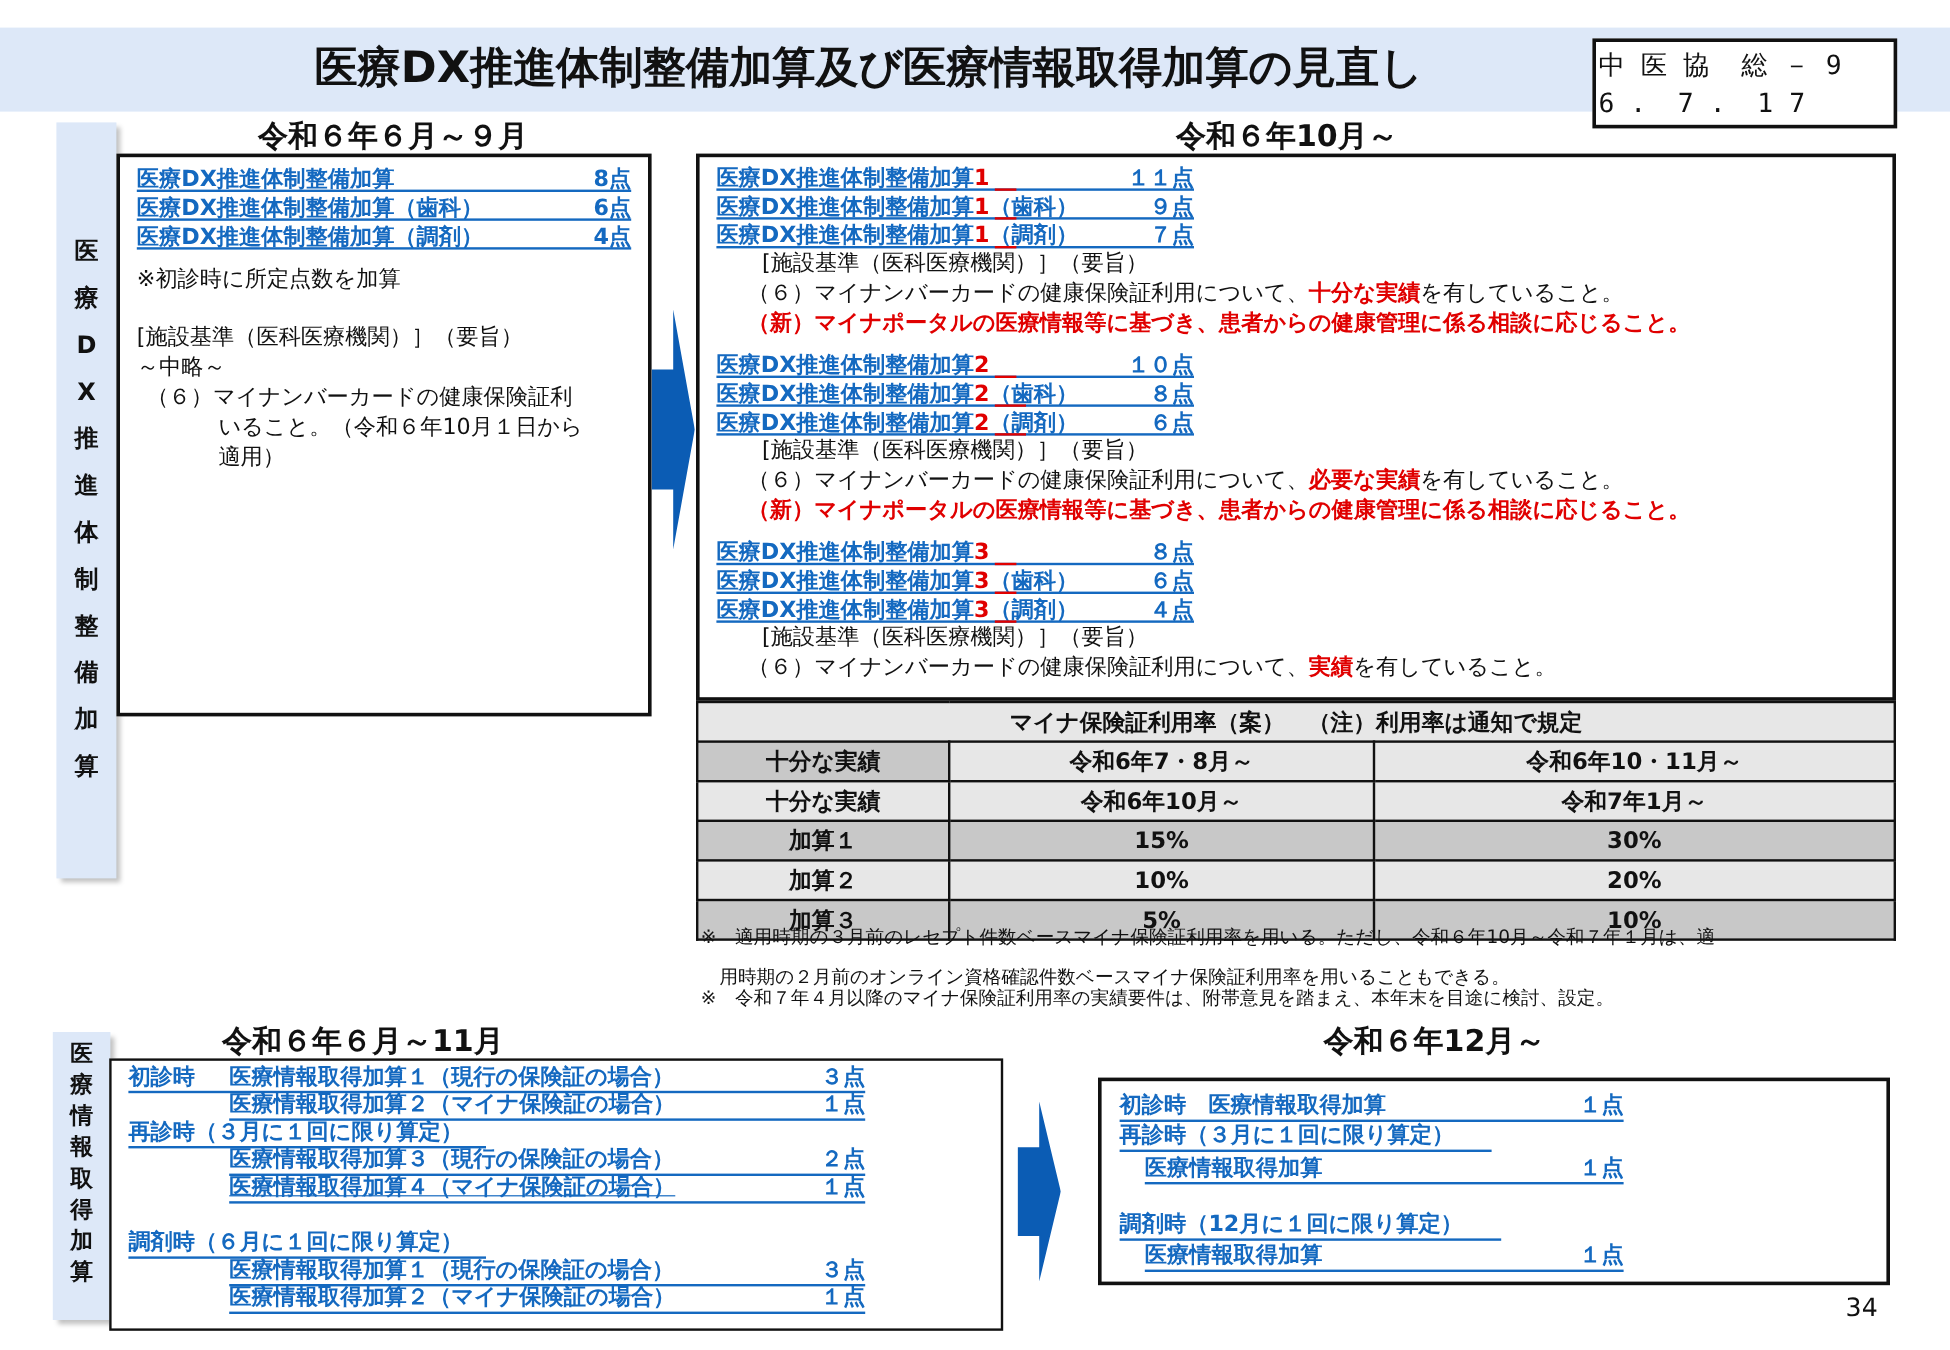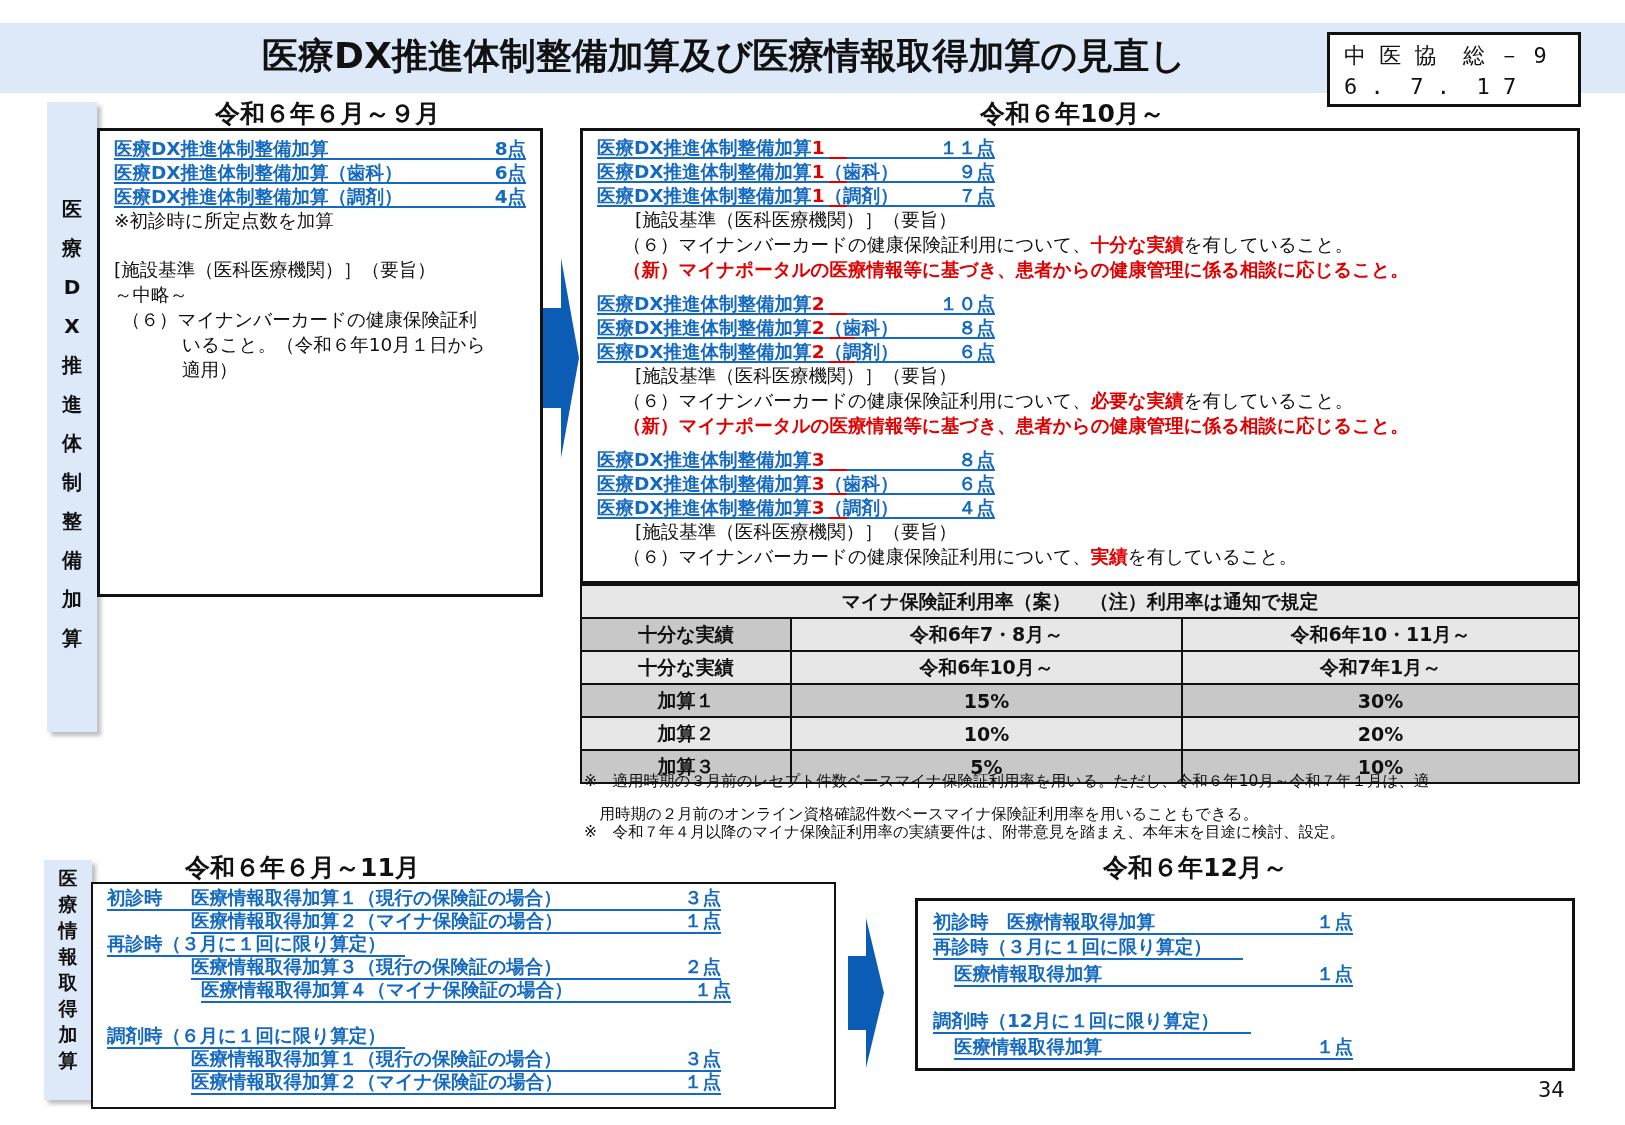--- a/index.html
+++ b/index.html
@@ -1,21 +1,21 @@
 <!DOCTYPE html>
 <html><head>
 <meta charset="utf-8">
 <style>
   * { box-sizing: border-box; margin: 0; padding: 0; }
   html, body { width: 1625px; height: 1125px; background: #ffffff; overflow: hidden; }
   body { position: relative; font-family: "DejaVu Sans", "Liberation Sans", sans-serif; color: #111; }
 
   .title-band { position: absolute; left: 0; top: 23px; width: 1625px; height: 70px; background: #dde8f8; }
   .page-title { position: absolute; left: 262px; top: 32px; font-size: 36px; font-weight: bold; letter-spacing: 0px; white-space: nowrap; }
-  .doc-code { position: absolute; left: 1327px; top: 32px; width: 254px; height: 75px; border: 3px solid #111; background: #fff; font-size: 22px; padding: 5px 14px; line-height: 31px; white-space: pre; font-family: "DejaVu Sans Mono", monospace; }
+  .doc-code { position: absolute; left: 1327px; top: 32px; width: 254px; height: 75px; border: 3px solid #111; background: #fff; font-size: 22px; padding: 5px 2px; line-height: 31px; white-space: pre; font-family: "DejaVu Sans Mono", monospace; }
 
   .vlabel { position: absolute; background: #dde8f8; box-shadow: 4px 4px 4px rgba(0,0,0,0.25); display: flex; flex-direction: column; align-items: center; font-weight: bold; }
   .vlabel span { display: block; }
   .vlabel-dx { left: 47px; top: 102px; width: 50px; height: 630px; padding-top: 88px; font-size: 20px; line-height: 39px; }
   .vlabel-info { left: 44px; top: 860px; width: 48px; height: 240px; padding-top: 5px; font-size: 19px; line-height: 26px; }
 
   .period { position: absolute; font-size: 25px; font-weight: bold; white-space: nowrap; }
 
   .box { position: absolute; border: 2px solid #111; background: #fff; }
   .box-left { left: 97px; top: 128px; width: 446px; height: 469px; border-width: 3px; }
@@ -84,21 +84,21 @@
     <div class="item">
       <span class="lbl">医療DX推進体制整備加算（歯科）</span>
       <span class="pts" style="right:0;">6点</span>
       <div class="uline" style="width:412px;"></div>
     </div>
     <div class="item">
       <span class="lbl">医療DX推進体制整備加算（調剤）</span>
       <span class="pts" style="right:0;">4点</span>
       <div class="uline" style="width:412px;"></div>
     </div>
-    <div class="txt" style="margin-top:0;">※初診時に所定点数を加算</div>
+    <div class="txt" style="margin-top:12px;">※初診時に所定点数を加算</div>
     <div class="txt" style="margin-top:24px;">[施設基準（医科医療機関）］（要旨）</div>
     <div class="txt">～中略～</div>
     <div class="txt" style="padding-left:8px;">（６）マイナンバーカードの健康保険証利</div>
     <div class="txt" style="padding-left:68px;">いること。（令和６年10月１日から</div>
     <div class="txt" style="padding-left:68px;">適用）</div>
   </div>
 </div>
 
 <svg class="arrow" style="left:543px; top:258px;" width="36" height="200" viewBox="0 0 36 200">
   <polygon points="0,50 18,50 18,0 36,100 18,200 18,150 0,150" fill="#0b5cb4"></polygon>
@@ -175,21 +175,21 @@
   </div>
 </div>
 
 <table class="rate-table">
   <tbody>
       <tr>
         <td colspan="3" class="cap">マイナ保険証利用率（案）　（注）利用率は通知で規定</td>
       </tr>
   <tr>
     <td class="dark" style="width:210px;">十分な実績</td>
-    <td class="light" style="width:391px;">令和6年7・8月～</td>
+    <td class="light" style="width:354px;">令和6年7・8月～</td>
     <td class="light">令和6年10・11月～</td>
   </tr>
   <tr>
     <td class="light">十分な実績</td>
     <td class="light">令和6年10月～</td>
     <td class="light">令和7年1月～</td>
   </tr>
   <tr>
     <td class="dark">加算１</td>
     <td class="dark">15%</td>
@@ -238,21 +238,21 @@
   </div>
   <div class="item2" style="left:14px; top:49px; width:298px;">
     <span>再診時（３月に１回に限り算定）</span>
     <div class="uline" style="width:298px;"></div>
   </div>
   <div class="item2" style="left:98px; top:72px; width:530px;">
     <span>医療情報取得加算３（現行の保険証の場合）</span>
     <span class="pts" style="right:0;">２点</span>
     <div class="uline" style="width:530px;"></div>
   </div>
-  <div class="item2" style="left:108px; top:95px; width:530px;">
+  <div class="item2" style="left:98px; top:95px; width:530px;text-decoration:underline;">
     <span>医療情報取得加算４（マイナ保険証の場合）</span>
     <span class="pts" style="right:0;">１点</span>
     <div class="uline" style="width:530px;"></div>
   </div>
   <div class="item2" style="left:14px; top:141px; width:298px;">
     <span>調剤時（６月に１回に限り算定）</span>
     <div class="uline" style="width:298px;"></div>
   </div>
   <div class="item2" style="left:98px; top:164px; width:530px;">
     <span>医療情報取得加算１（現行の保険証の場合）</span>

